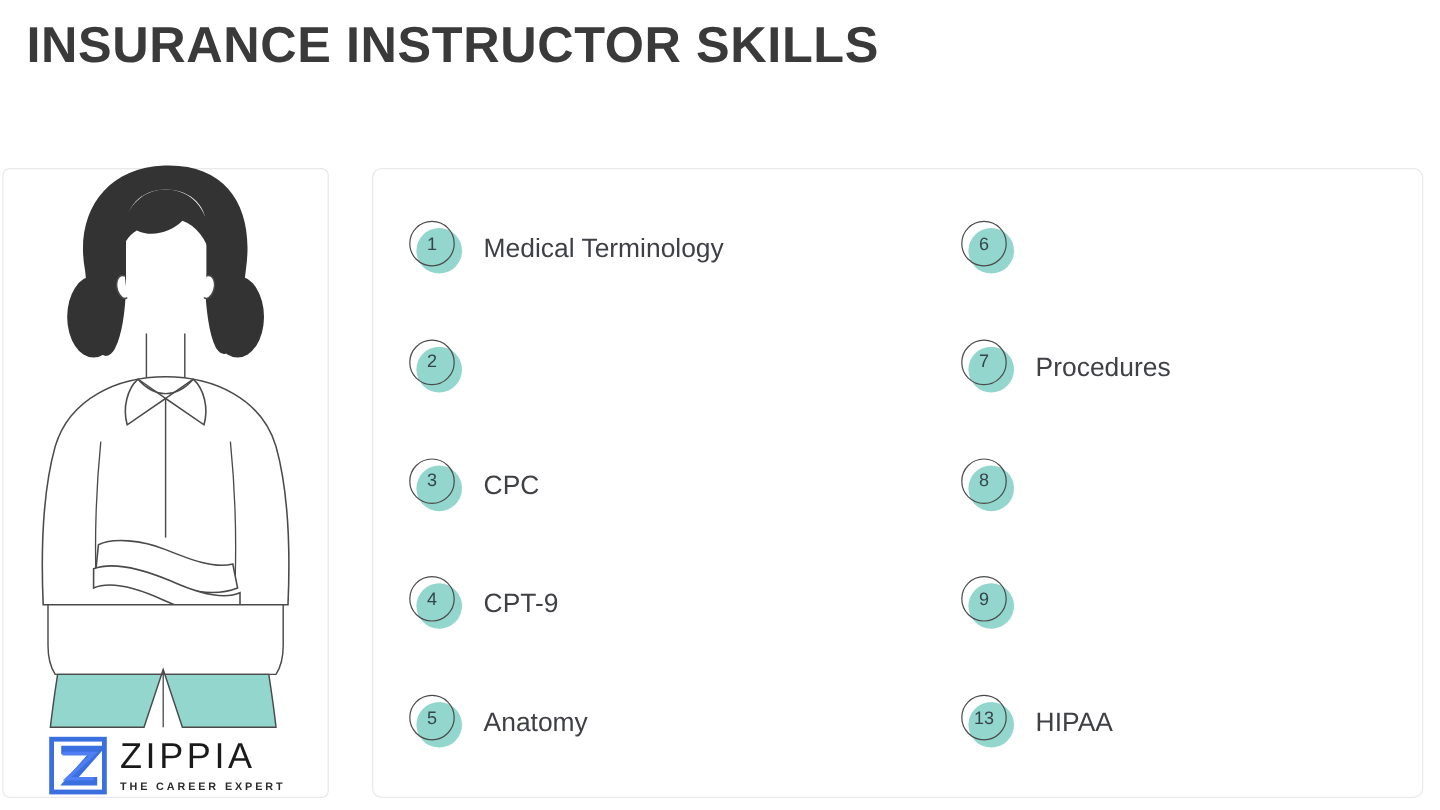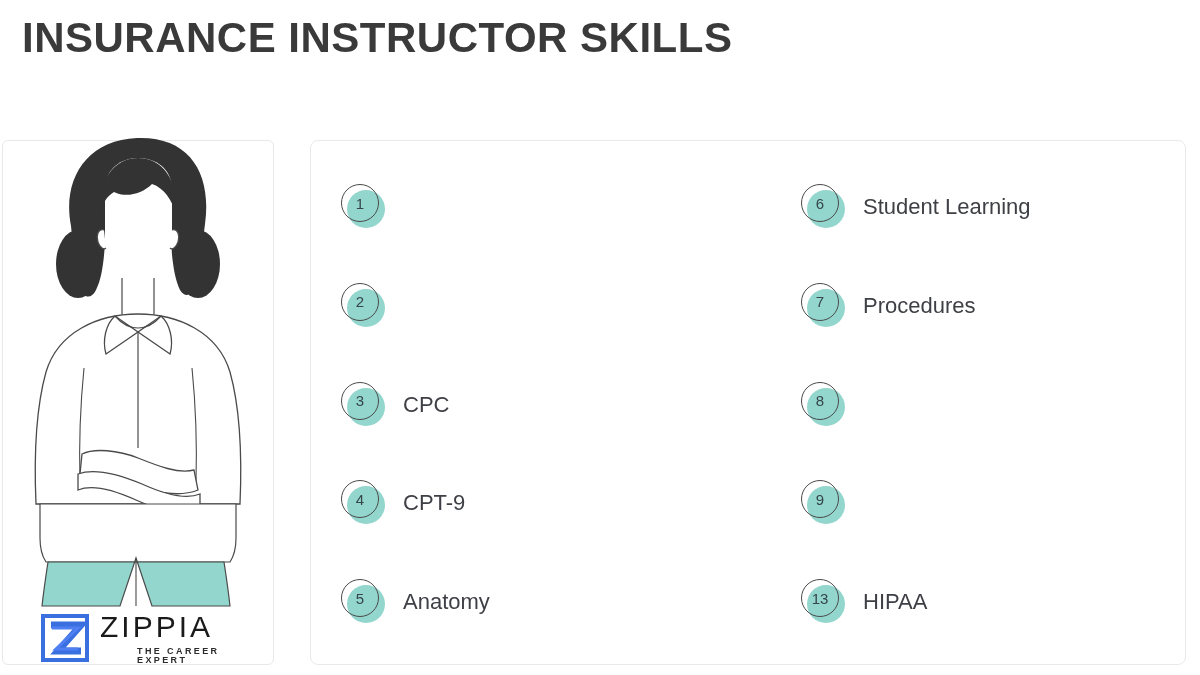--- a/index.html
+++ b/index.html
@@ -77,21 +77,20 @@
     letter-spacing: 3px;
     color: #1a1a1a;
   }
   #zippia-tagline {
     font-family: "Liberation Sans", sans-serif;
     font-size: 9px;
     font-weight: bold;
     letter-spacing: 2.4px;
     color: #2b2b2b;
     margin-top: 5px;
-    margin-left: 37px;
   }
 
   
   #skills-card {
     position: absolute;
     left: 310px;
     top: 140px;
     width: 876px;
     height: 525px;
     border: 1px solid #e9e9e9;
@@ -244,20 +243,21 @@
   <div id="skills-grid">
 
     <div class="skill-col skill-col-left">
 
       <div class="skill-item">
         <div class="badge">
           <div class="badge-fill"></div>
           <div class="badge-ring"></div>
           <div class="badge-num">1</div>
         </div>
+        <div class="skill-label">Medical Terminology</div>
       </div>
 
       <div class="skill-item">
         <div class="badge">
           <div class="badge-fill"></div>
           <div class="badge-ring"></div>
           <div class="badge-num">2</div>
         </div>
       </div>
 
@@ -291,21 +291,20 @@
     </div>
 
     <div class="skill-col skill-col-right">
 
       <div class="skill-item">
         <div class="badge">
           <div class="badge-fill"></div>
           <div class="badge-ring"></div>
           <div class="badge-num">6</div>
         </div>
-        <div class="skill-label">Student Learning</div>
       </div>
 
       <div class="skill-item">
         <div class="badge">
           <div class="badge-fill"></div>
           <div class="badge-ring"></div>
           <div class="badge-num">7</div>
         </div>
         <div class="skill-label">Procedures</div>
       </div>

